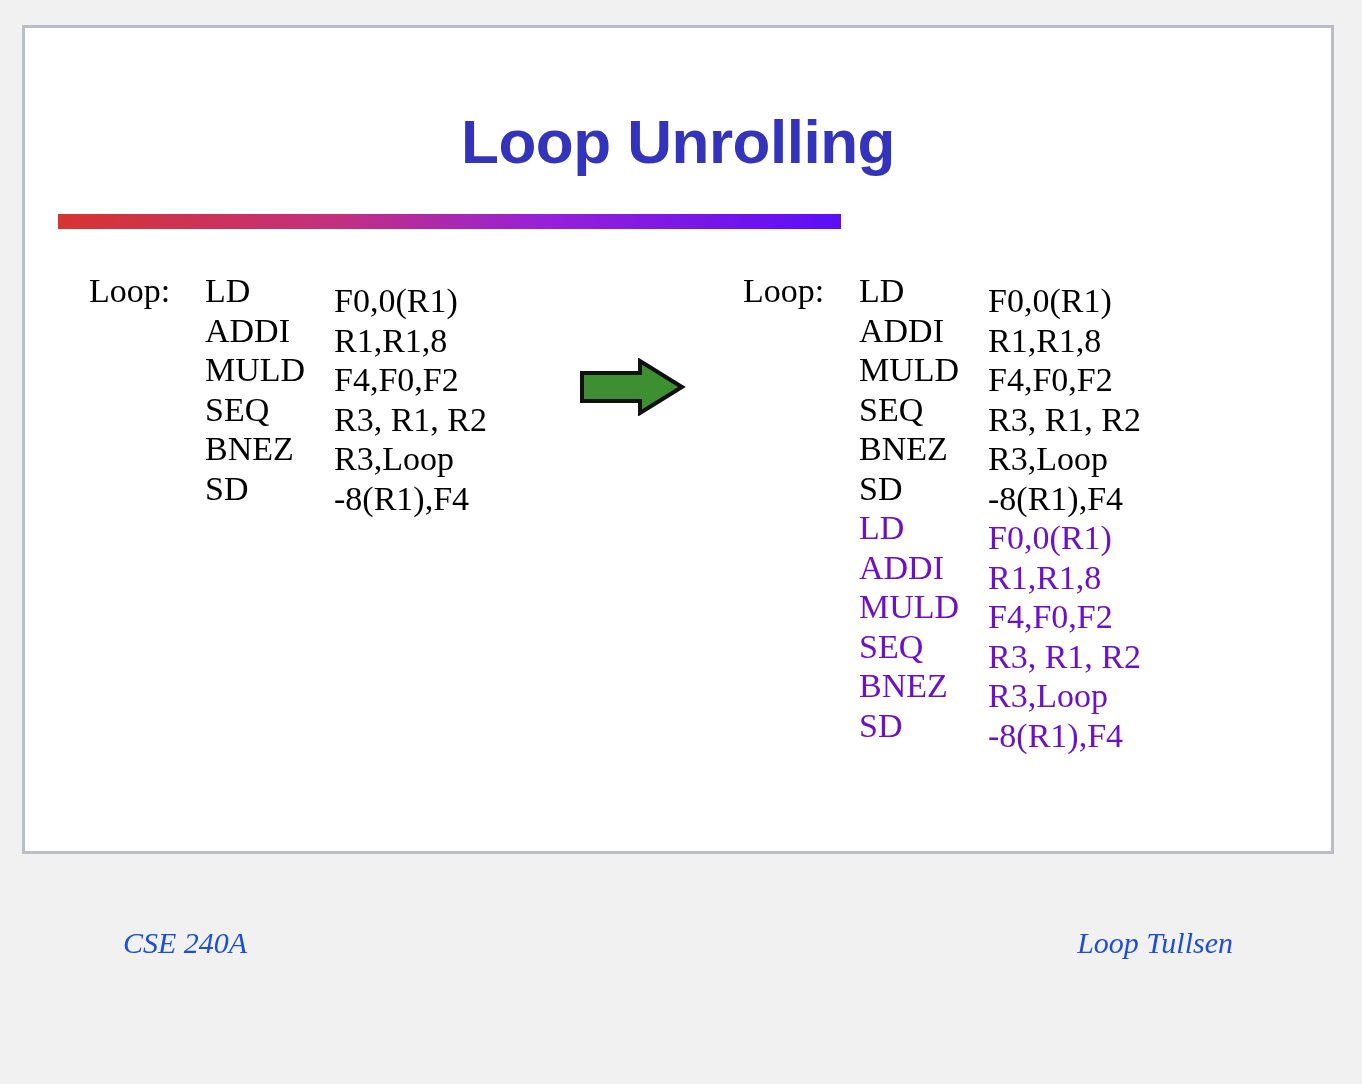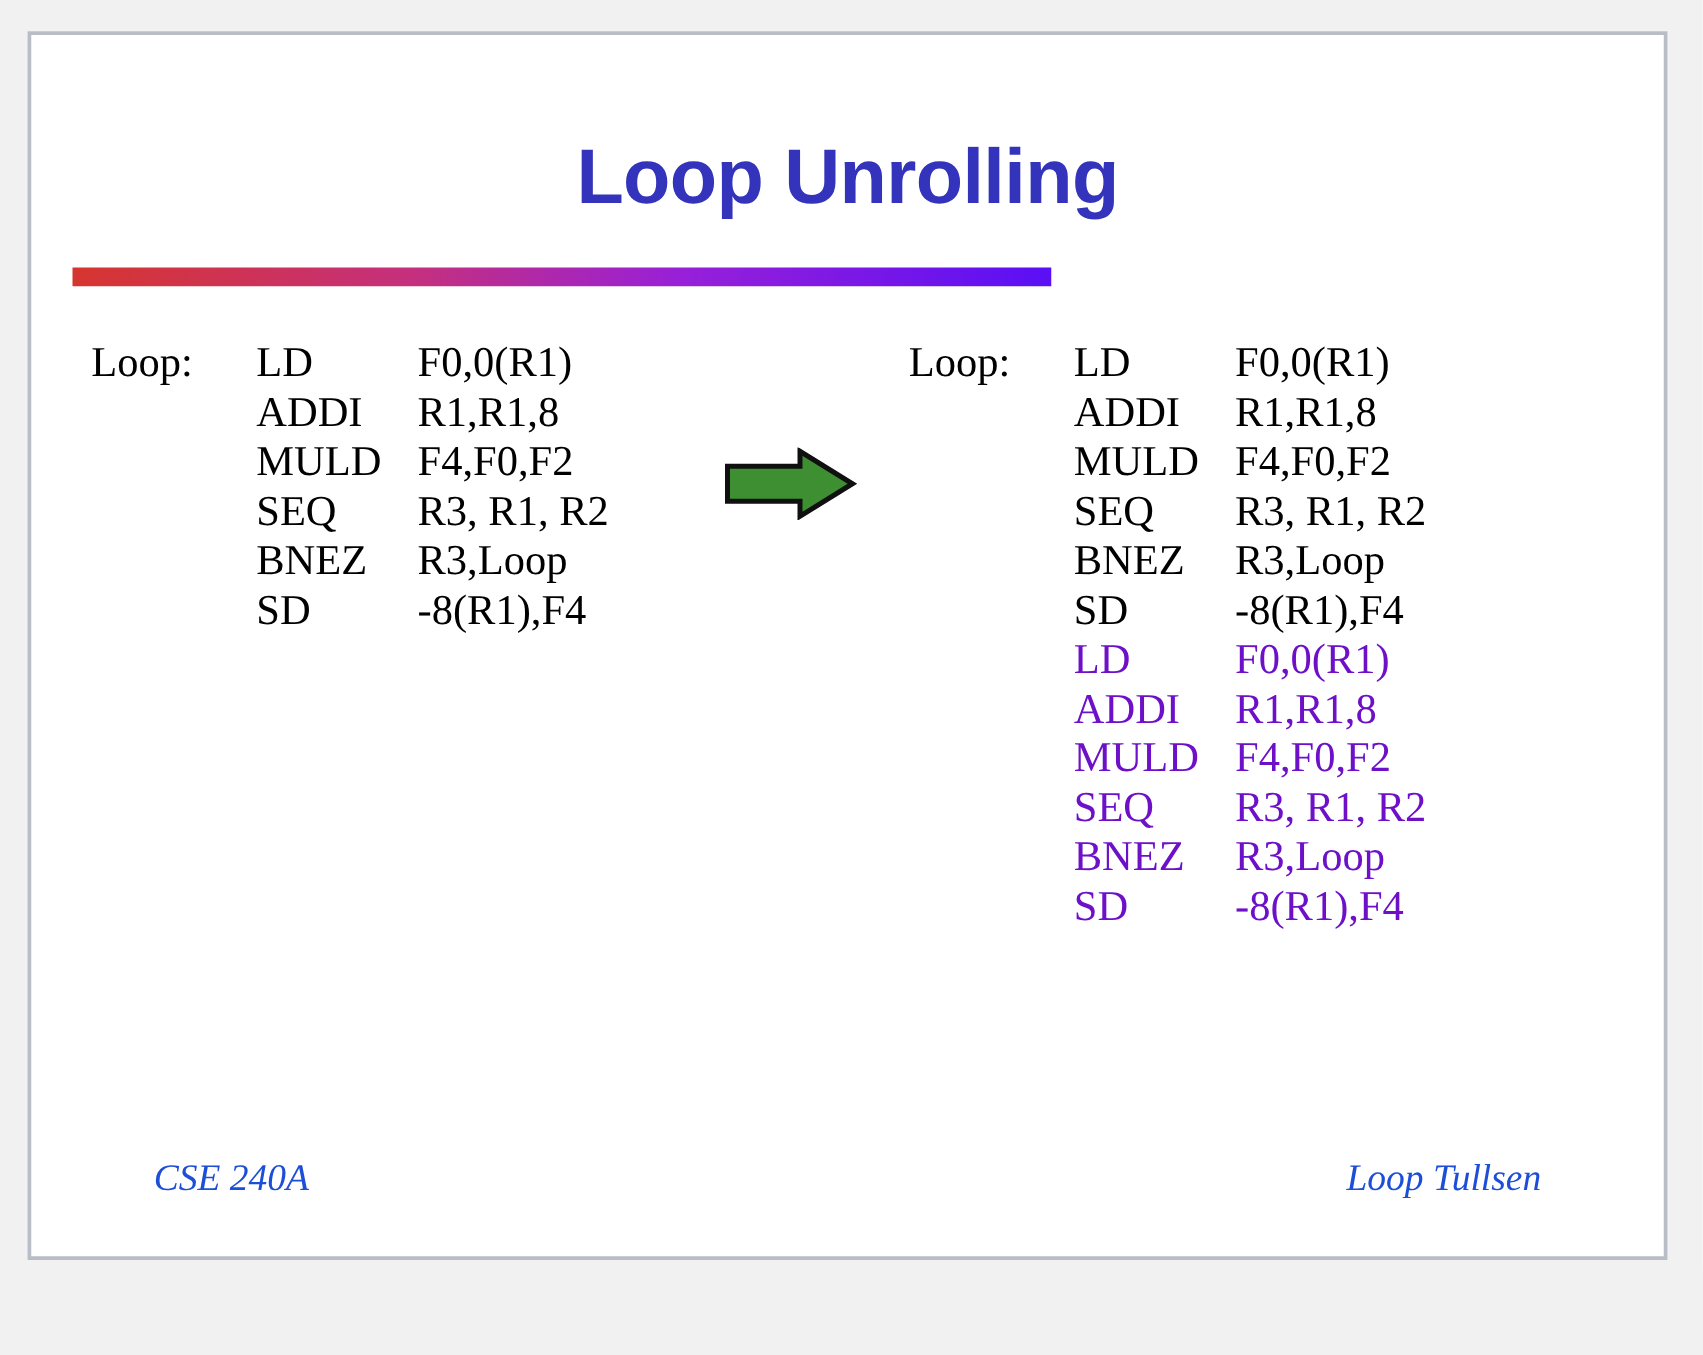--- a/index.html
+++ b/index.html
@@ -13,21 +13,21 @@
     height: 1084px;
     font-family: "Liberation Serif", "DejaVu Serif", serif;
     overflow: hidden;
   }
 
   #slide {
     position: absolute;
     left: 22px;
     top: 25px;
     width: 1312px;
-    height: 983px;
+    height: 829px;
     background: #ffffff;
     border: 3px solid #b9bdc6;
     box-sizing: border-box;
   }
 
   
   #slide-title {
     position: absolute;
     left: 0;
     top: 78px;
@@ -61,34 +61,34 @@
   }
   #code-left  { left: 48px;  top: 243px; }
   #code-right { left: 702px; top: 243px; }
 
   .code-line {
     position: relative;
     height: 39.5px;
   }
   .col-label {
     position: absolute;
-    left: 0;
+    left: 16px;
     top: 0;
     width: 128px;
   }
   .col-op {
     position: absolute;
     left: 132px;
     top: 0;
     width: 128px;
   }
   .col-args {
     position: absolute;
     left: 261px;
-    top: 0;
+    top: 10px;
   }
   .black-text  { color: #000000; }
   .purple-text { color: #6d10c8; }
 
   
   #flow-arrow {
     position: absolute;
     left: 553px;
     top: 330px;
     width: 108px;

